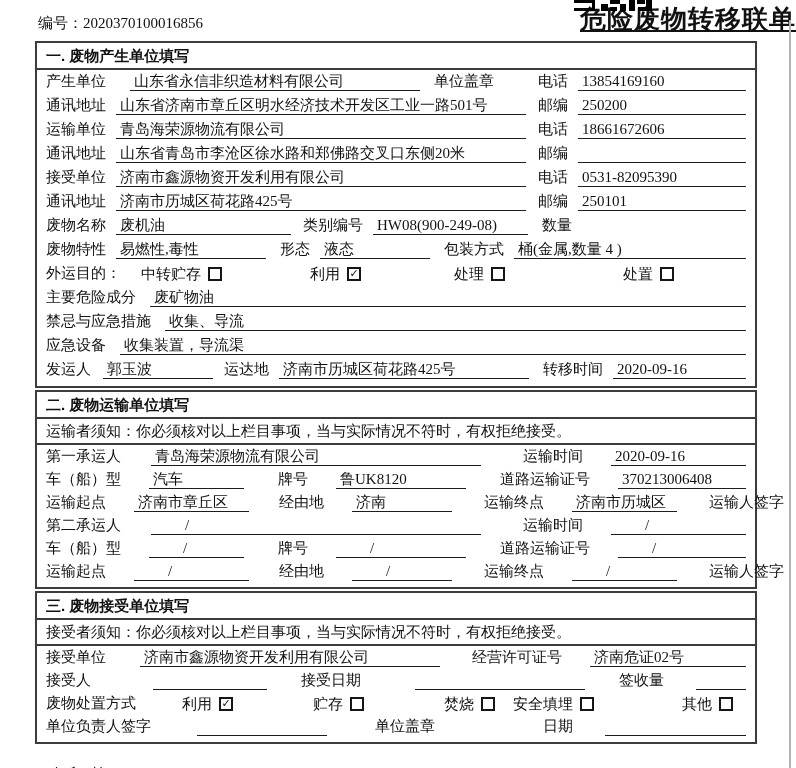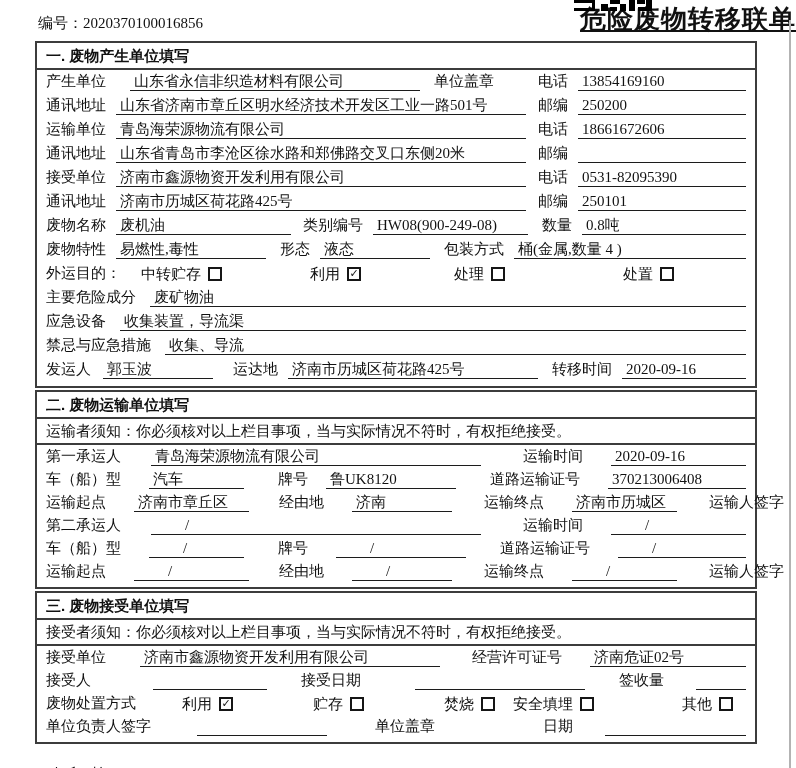--- a/index.html
+++ b/index.html
@@ -124,21 +124,20 @@
           <span class="lbl" style="margin-left:12px">邮编</span>
           <span class="val" style="width:168px;margin-left:10px">250101</span>
         </div>
 
         <div class="row">
           <span class="lbl">废物名称</span>
           <span class="val" style="width:175px;margin-left:10px">废机油</span>
           <span class="lbl" style="margin-left:12px">类别编号</span>
           <span class="val" style="width:155px;margin-left:10px">HW08(900-249-08)</span>
           <span class="lbl" style="margin-left:14px">数量</span>
-          <span class="val f1" style="margin-left:10px">0.8吨</span>
         </div>
 
         <div class="row">
           <span class="lbl">废物特性</span>
           <span class="val" style="width:150px;margin-left:10px">易燃性,毒性</span>
           <span class="lbl" style="margin-left:14px">形态</span>
           <span class="val" style="width:110px;margin-left:10px">液态</span>
           <span class="lbl" style="margin-left:14px">包装方式</span>
           <span class="val f1" style="margin-left:10px">桶(金属,数量 4 )</span>
         </div>
@@ -162,33 +161,33 @@
             <span class="cb"></span>
           </span>
         </div>
 
         <div class="row">
           <span class="lbl">主要危险成分</span>
           <span class="val f1" style="margin-left:14px">废矿物油</span>
         </div>
 
         <div class="row">
+          <span class="lbl">禁忌与应急措施</span>
+          <span class="val f1" style="margin-left:14px">收集、导流</span>
+        </div>
+
+        <div class="row">
           <span class="lbl">应急设备</span>
           <span class="val f1" style="margin-left:14px">收集装置，导流渠</span>
         </div>
 
         <div class="row">
-          <span class="lbl">禁忌与应急措施</span>
-          <span class="val f1" style="margin-left:14px">收集、导流</span>
-        </div>
-
-        <div class="row">
           <span class="lbl">发运人</span>
           <span class="val" style="width:110px;margin-left:12px">郭玉波</span>
-          <span class="lbl" style="margin-left:20px">运达地</span>
+          <span class="lbl" style="margin-left:11px">运达地</span>
           <span class="val" style="width:250px;margin-left:10px">济南市历城区荷花路425号</span>
           <span class="lbl" style="margin-left:14px">转移时间</span>
           <span class="val f1" style="margin-left:10px">2020-09-16</span>
         </div>
 
       </div>
     </div>
 
     <div class="sec s2">
       <div class="sec-h">二. 废物运输单位填写</div>
@@ -199,21 +198,21 @@
           <span class="lbl">第一承运人</span>
           <span class="val" style="width:330px;margin-left:12px">青岛海荣源物流有限公司</span>
           <span class="lbl" style="margin-left:24px">运输时间</span>
           <span class="val f1" style="margin-left:10px">2020-09-16</span>
         </div>
 
         <div class="row">
           <span class="lbl">车（船）型</span>
           <span class="val" style="width:95px;margin-left:10px">汽车</span>
           <span class="lbl" style="margin-left:16px">牌号</span>
-          <span class="val" style="width:130px;">鲁UK8120</span>
+          <span class="val" style="width:130px;margin-left:10px">鲁UK8120</span>
           <span class="lbl" style="margin-left:16px">道路运输证号</span>
           <span class="val f1" style="margin-left:10px">370213006408</span>
         </div>
 
         <div class="row">
           <span class="lbl">运输起点</span>
           <span class="val" style="width:115px;margin-left:10px">济南市章丘区</span>
           <span class="lbl" style="margin-left:12px">经由地</span>
           <span class="val" style="width:100px;margin-left:10px">济南</span>
           <span class="lbl" style="margin-left:14px">运输终点</span>

